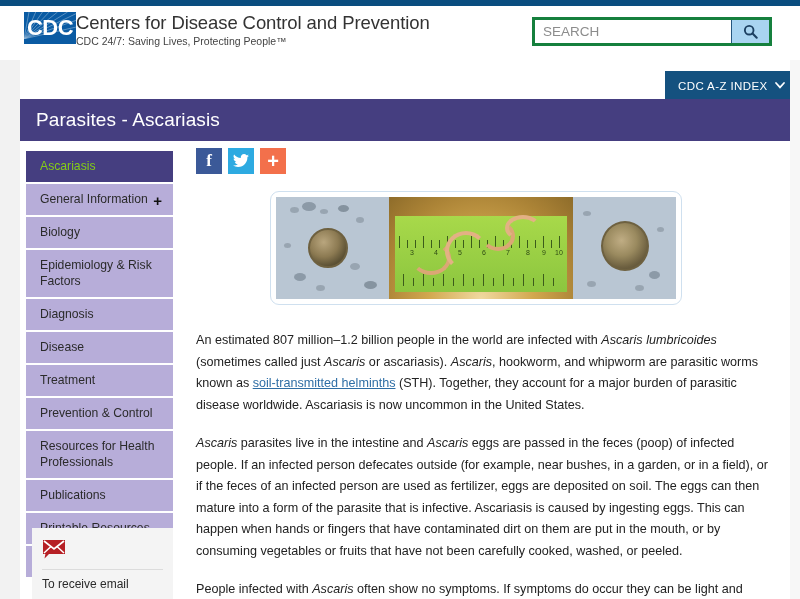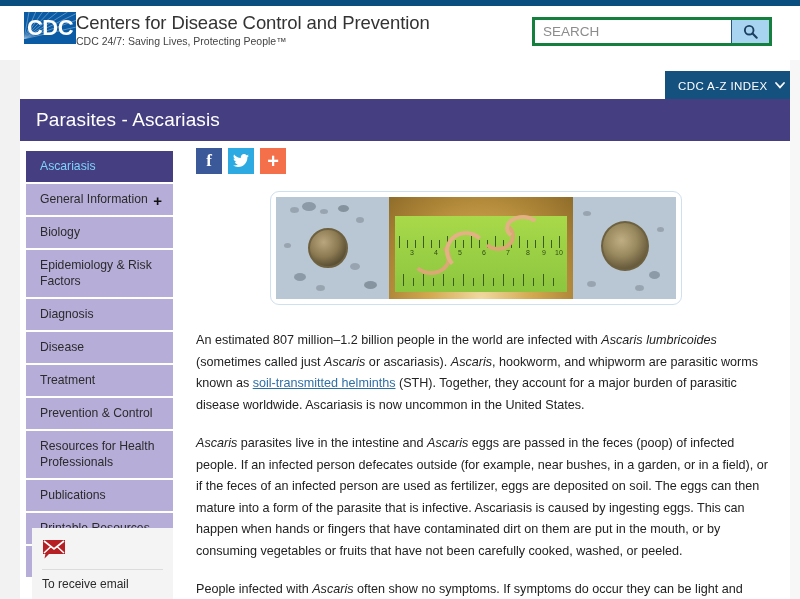--- a/index.html
+++ b/index.html
@@ -67,21 +67,21 @@
   .gutter-l { position: absolute; left: 0; top: 60px; width: 20px; height: 539px; background: #f2f2f2; }
   .gutter-r { position: absolute; left: 790px; top: 60px; width: 10px; height: 539px; background: #f7f7f7; }
 
   
   .sidebar { position: absolute; left: 26px; top: 151px; width: 147px; }
   .nav-item {
     background: #b7add9; color: #2b2b2b; font-size: 12.2px; line-height: 16px;
     padding: 7px 10px 8px 14px; border-bottom: 2px solid #ffffff;
     position: relative; cursor: pointer; min-height: 29px; display: flex; align-items: center;
   }
-  .nav-item.active { background: #453e80; color: #7dd3fc; }
+  .nav-item.active { background: #453e80; color: #84cc16; }
   .nav-item .plus {
     position: absolute; right: 11px; top: 50%; transform: translateY(-50%);
     font-size: 15px; font-weight: bold; color: #111111; line-height: 1;
   }
 
   
   .email-box {
     position: absolute; left: 32px; top: 528px; width: 141px; background: #f4f4f4;
     padding: 9px 10px 8px 10px;
   }

